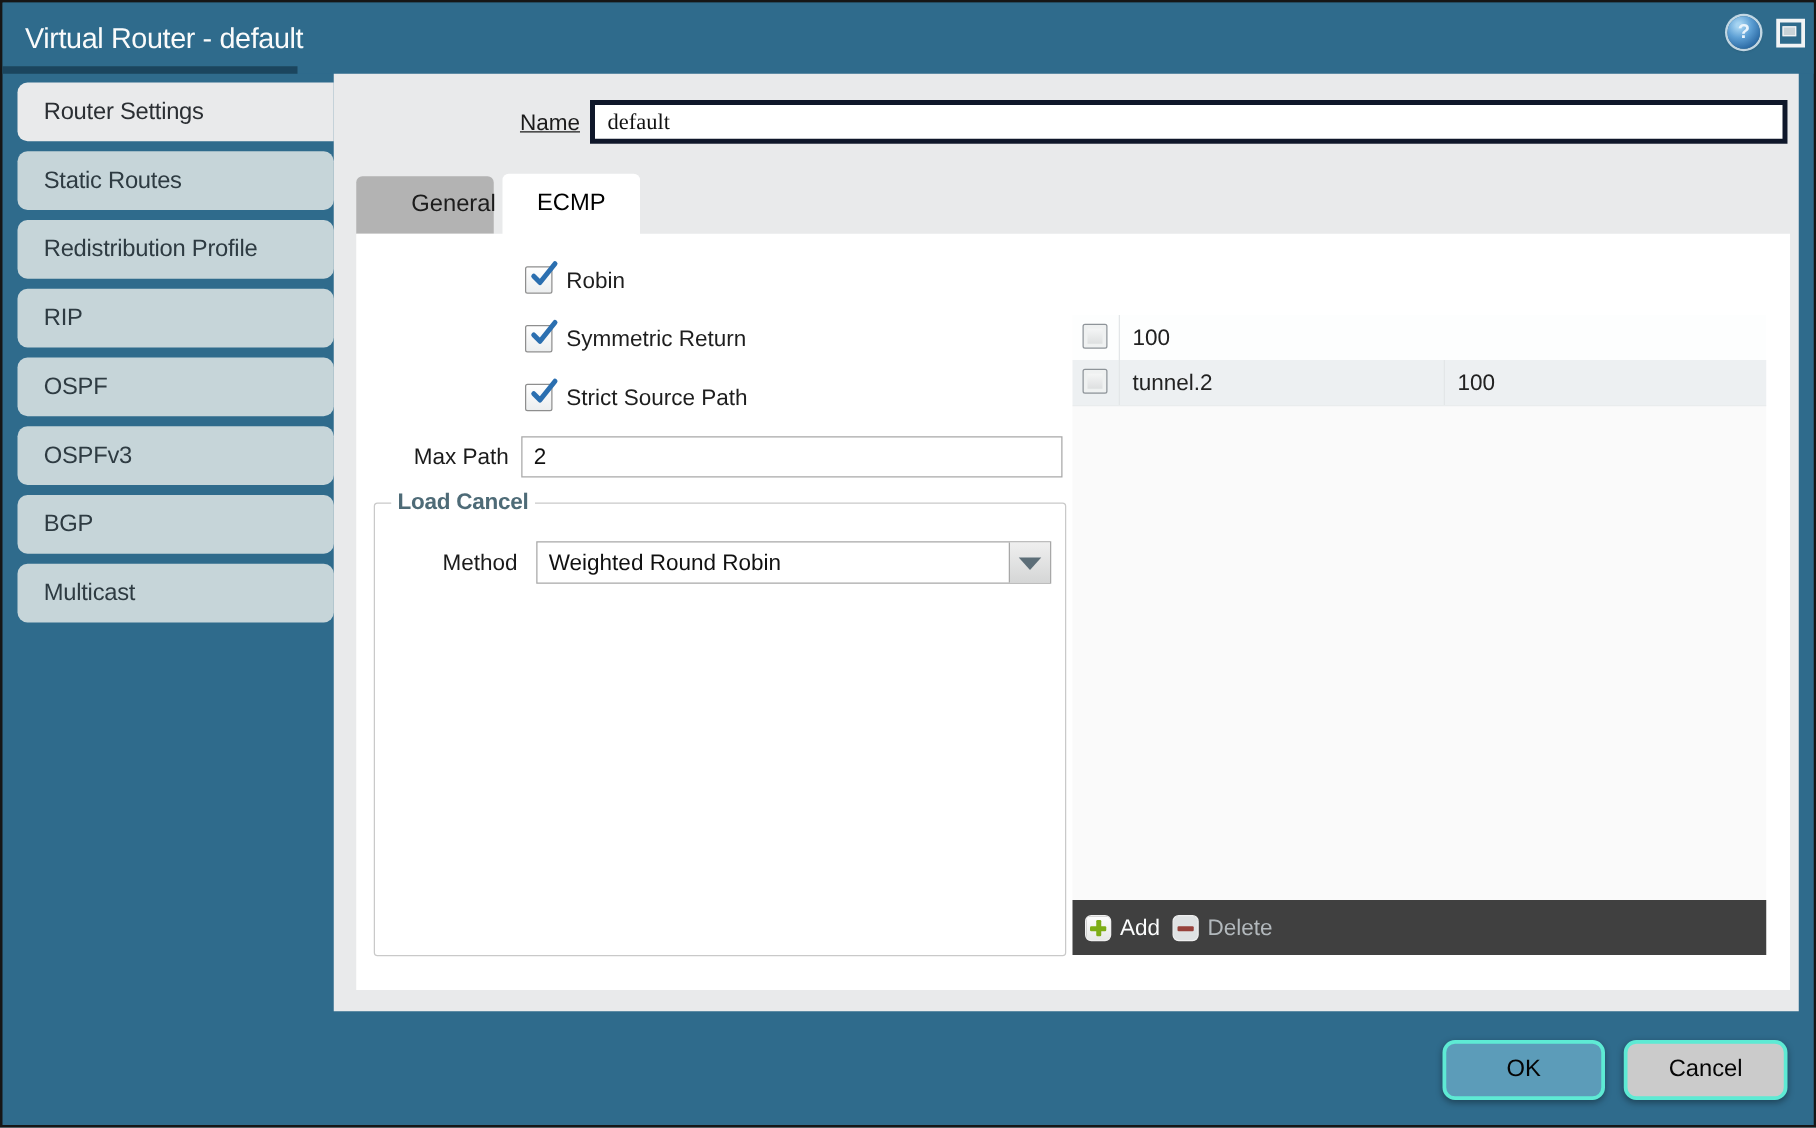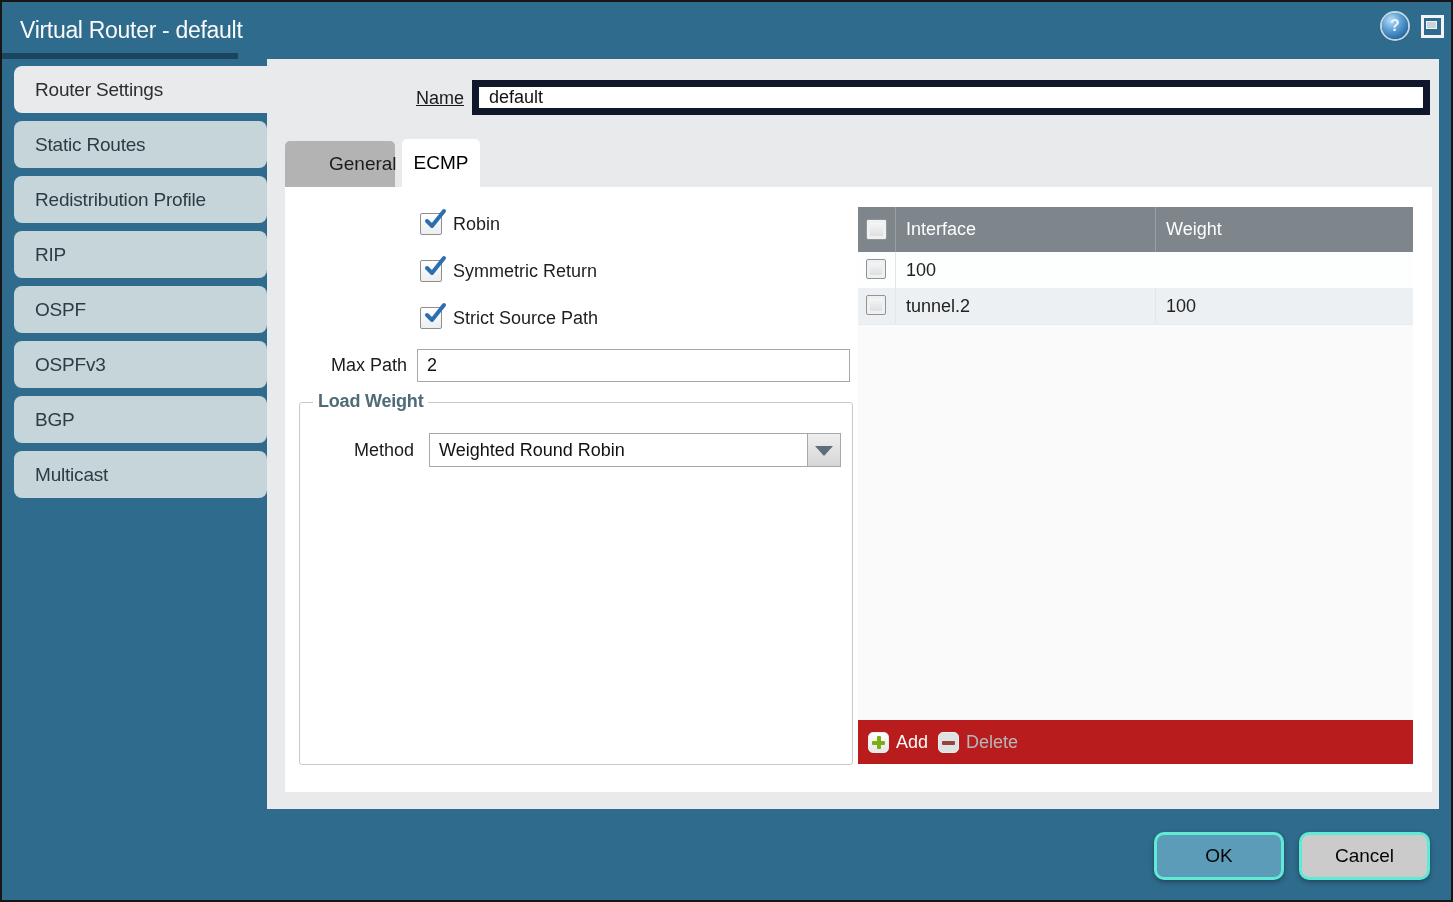--- a/index.html
+++ b/index.html
@@ -18,26 +18,26 @@
   .restore-icon .inner{position:absolute;left:2px;top:3px;width:11px;height:8px;background:#C9D3D8;border:1px solid #F2F4F5;}
 
   
   .side-tab{position:absolute;left:12px;width:253px;height:47px;background:#C6D5D9;border-radius:8px;
     color:#2E3B42;font-size:19px;line-height:47px;padding-left:21px;cursor:pointer;letter-spacing:-0.2px;}
   .side-tab.active{background:#E9EAEB;border-radius:8px 0 0 8px;color:#2B2F33;}
 
   
   .content{position:absolute;left:265px;top:57px;width:1172px;height:750px;background:#E9EAEB;}
   .name-label{position:absolute;left:330px;top:79px;width:132px;height:34px;line-height:34px;text-align:right;font-size:18px;color:#1B1B1B;text-decoration:underline;}
-  .name-input{position:absolute;left:470px;top:78px;width:958px;height:35px;border:7px solid #0f172a;background:#FFF;
-    font-size:18px;color:#111;padding:0 10px;outline:none;}
+  .name-input{position:absolute;left:470px;top:78px;width:958px;height:35px;border:4px solid #0f172a;background:#FFF;
+    font-size:18px;color:#111;padding:0 10px;outline:none;font-family:Liberation Serif, serif;}
 
   .doc-tab{position:absolute;text-align:center;font-size:19px;cursor:pointer;border-radius:5px 5px 0 0;color:#1C1C1C;}
   .doc-tab.general{left:283px;top:139px;width:110px;height:46px;line-height:46px;background:#B3B3B3;padding-left:44px;}
-  .doc-tab.ecmp{left:400px;top:137px;width:78px;height:49px;line-height:47px;background:#FFFFFF;color:#000;}
+  .doc-tab.ecmp{left:400px;top:137px;width:110px;height:49px;line-height:47px;background:#FFFFFF;color:#000;}
 
   .panel{position:absolute;left:283px;top:185px;width:1147px;height:605px;background:#FFFFFF;}
 
   
   .cb-row{position:absolute;left:418px;height:22px;}
   .cb-box{position:absolute;left:0;top:0;width:22px;height:22px;border:1px solid #8E8E8E;border-radius:2px;
     background:linear-gradient(180deg,#FFFFFF,#ECEEEF);cursor:pointer;}
   .cb-box svg{position:absolute;top:-7px;left:0px;overflow:visible;}
   .cb-label{position:absolute;left:33px;top:0;line-height:22px;font-size:18px;color:#1E1E1E;white-space:nowrap;}
 
@@ -67,21 +67,21 @@
   .gh-cb-cell .tbl-cb{top:12px;}
   .grid-row{position:absolute;left:0;width:100%;height:36px;display:flex;cursor:pointer;}
   .grid-row.r0{top:45px;background:#FDFEFE;}
   .grid-row.r1{top:81px;background:#EDF0F2;}
   .gr-cb-cell{width:38px;position:relative;border-right:1px solid #E3E6E8;}
   .gr-cb-cell .tbl-cb{top:7px;width:20px;height:20px;}
   .gr-cell{line-height:36px;font-size:18px;color:#222;padding-left:10px;}
   .gr-cell.interface{width:260px;border-right:1px solid #E3E6E8;}
   .gr-cell.weight{flex:1;}
   .grid-filler{position:absolute;left:0;top:117px;width:100%;height:396px;background:#FAFAFA;border-top:1px solid #E9ECED;}
-  .grid-footer{position:absolute;left:0;top:513px;width:100%;height:44px;background:#b91c1c;display:flex;align-items:center;text-align:right;}
+  .grid-footer{position:absolute;left:0;top:513px;width:100%;height:44px;background:#404040;display:flex;align-items:center;text-align:right;}
   .tool-btn{display:flex;align-items:center;margin-left:10px;cursor:pointer;}
   .tool-icon{position:relative;width:21px;height:21px;border-radius:5px;border:1px solid #EFEFEF;}
   .tool-icon.add{background:linear-gradient(180deg,#FDFDFD,#E6E8E6);}
   .tool-icon.add .h{position:absolute;left:3px;top:8px;width:13px;height:4px;background:#7DAD15;border-radius:1px;}
   .tool-icon.add .v{position:absolute;left:8px;top:3px;width:4px;height:13px;background:#7DAD15;border-radius:1px;}
   .tool-icon.del{background:#DFE2E3;}
   .tool-icon.del .h{position:absolute;left:3px;top:8px;width:13px;height:4px;background:#97423B;border-radius:1px;}
   .tool-label{margin-left:7px;font-size:18px;color:#FBFCFC;}
   .tool-btn.disabled{cursor:default;}
   .tool-btn.disabled .tool-label{color:#B2B8BC;}
@@ -147,40 +147,33 @@
         <path d="M6 14 L11 19 L23 4" fill="none" stroke="#2B6FB0" stroke-width="4" stroke-linecap="round" stroke-linejoin="round"></path>
       </svg>
     </div>
     <div class="cb-label">Strict Source Path</div>
   </div>
 
   <div class="maxpath-label">Max Path</div>
   <input class="maxpath-input" type="text" value="2" style="">
 
   <div class="lb-fieldset">
-    <div class="lb-legend">Load Weight</div>
+    <div class="lb-legend">Load Cancel</div>
     <div class="method-label">Method</div>
     <div class="method-combo">
       <div class="method-value">Weighted Round Robin</div>
       <div class="method-arrow-btn">
         <div class="tri"></div>
       </div>
     </div>
 
   </div>
 
   <div style="position:absolute;left:856px;top:205px;width:555px;height:557px;">
     <div class="grid" style="left:0;top:0;">
-      <div class="grid-header">
-        <div class="gh-cb-cell">
-          <div class="tbl-cb"></div>
-        </div>
-        <div class="gh-cell interface">Interface</div>
-        <div class="gh-cell weight">Weight</div>
-      </div>
 
       <div class="grid-row r0">
         <div class="gr-cb-cell">
           <div class="tbl-cb"></div>
         </div>
         <div class="gr-cell weight">100</div>
       </div>
 
       <div class="grid-row r1">
         <div class="gr-cb-cell">

